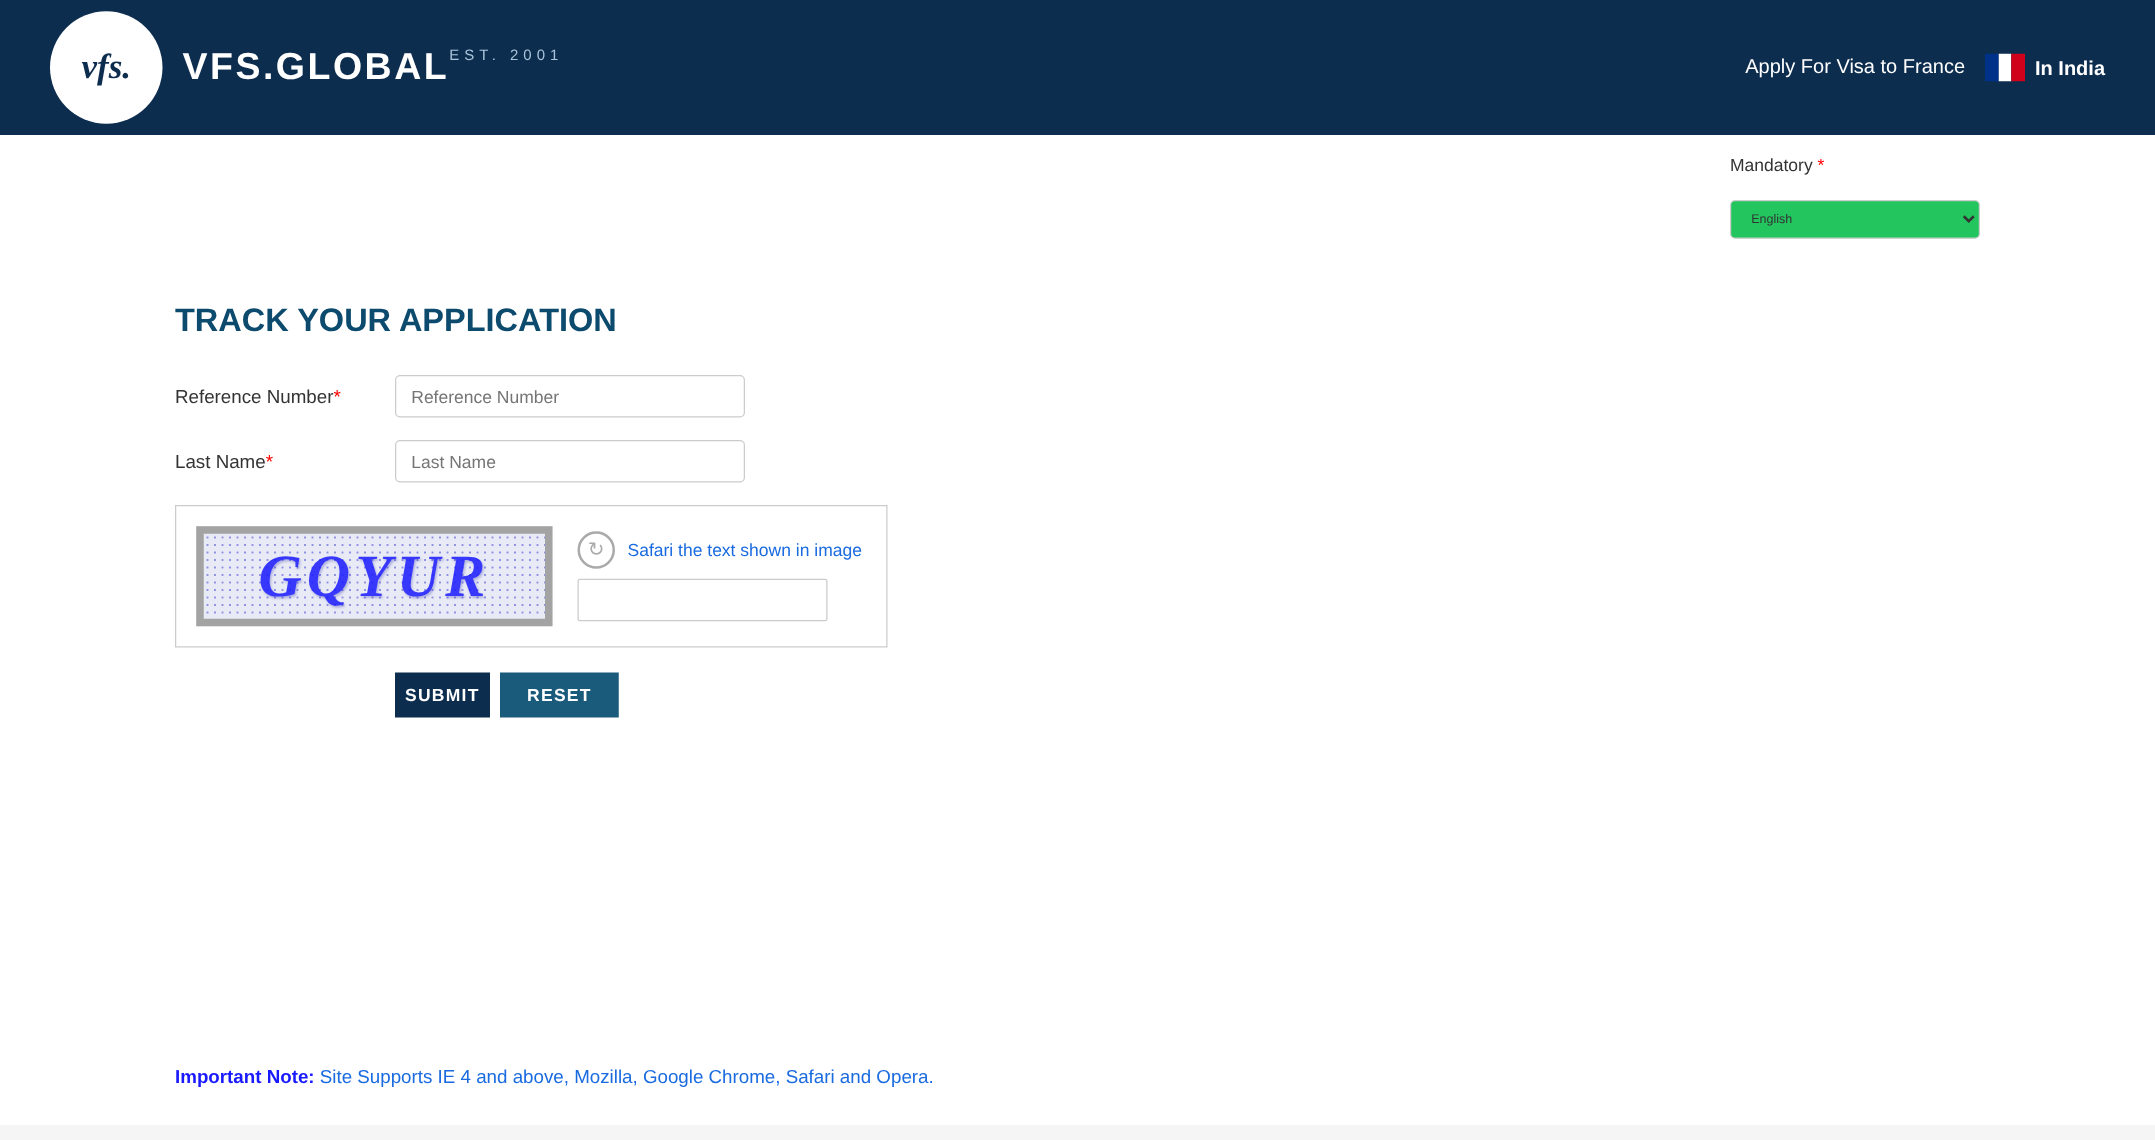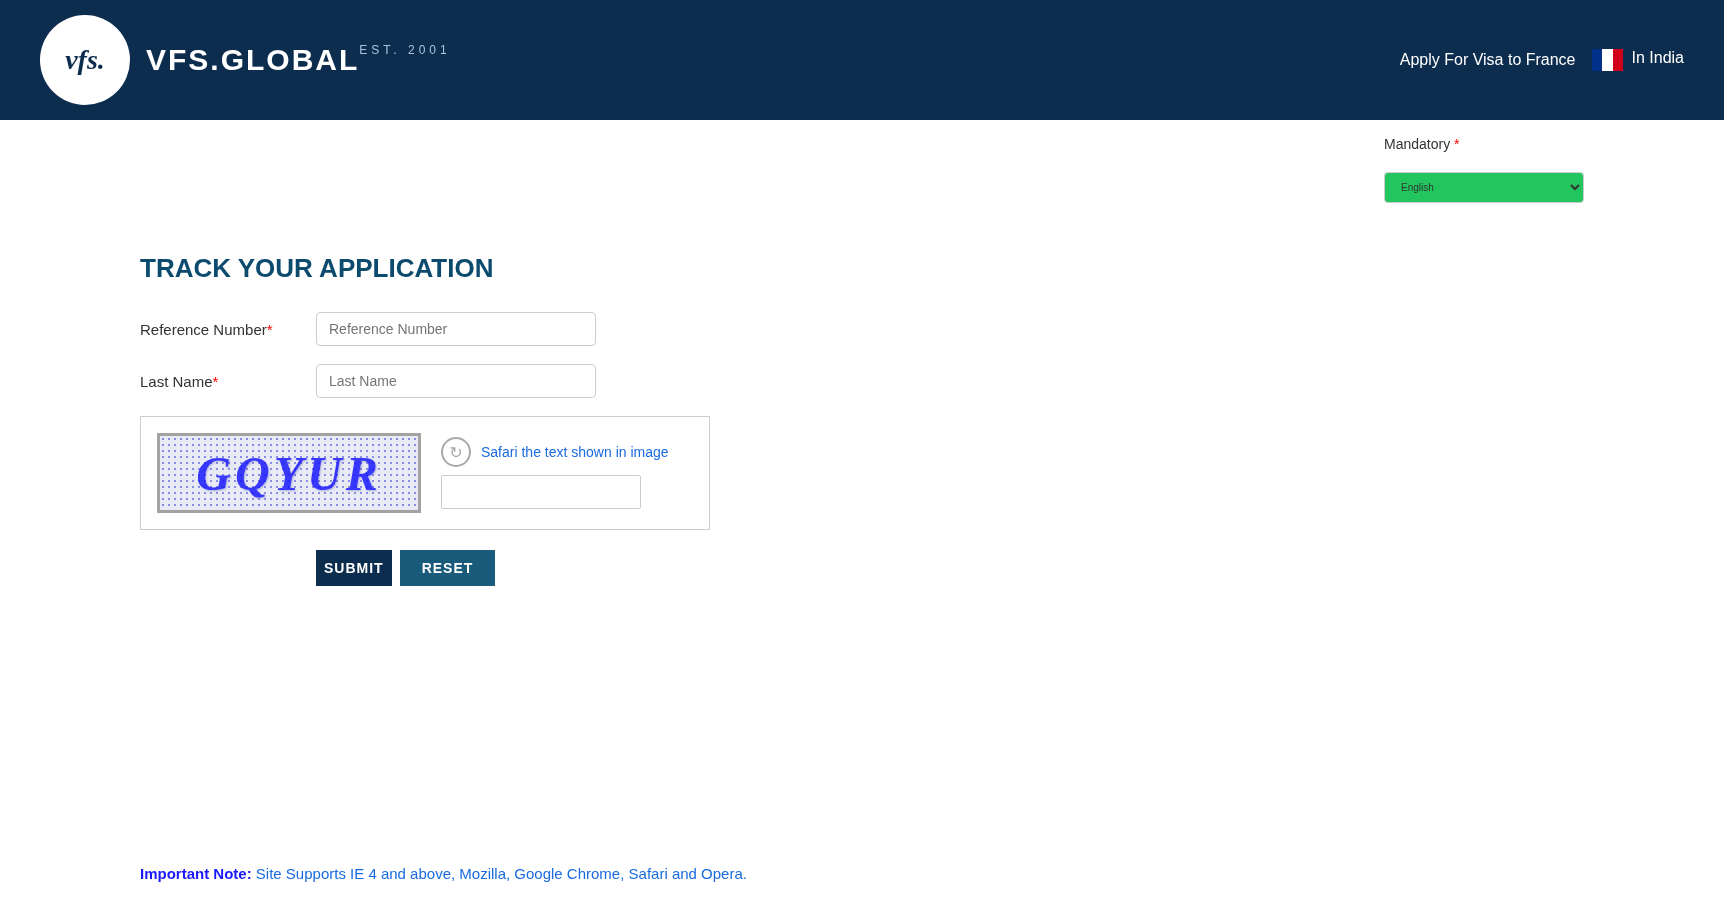--- a/index.html
+++ b/index.html
@@ -1,21 +1,21 @@
 <!DOCTYPE html>
 <html><head>
   <meta charset="utf-8">
   <style>
     * { margin: 0; padding: 0; box-sizing: border-box; }
     body { font-family: Arial, sans-serif; background: #f5f5f5; min-height: 912px; }
 
     
     .header {
       background: #0d2d4f;
-      height: 120px;
+      height: 108px;
       display: flex;
       align-items: center;
       justify-content: space-between;
       padding: 0 40px;
     }
     .logo-area {
       display: flex;
       align-items: center;
       gap: 16px;
     }
@@ -56,22 +56,23 @@
       display: flex;
       align-items: center;
       gap: 16px;
     }
     .apply-text {
       color: white;
       font-size: 16px;
     }
     .flag-container {
       display: flex;
-      align-items: flex-start;
+      align-items: flex-end;
       gap: 8px;
+      font-weight: bold;
     }
     .flag {
       width: 32px;
       height: 22px;
       display: flex;
     }
     .flag-stripe-blue { width: 33%; height: 100%; background: #003189; }
     .flag-stripe-white { width: 34%; height: 100%; background: white; }
     .flag-stripe-red { width: 33%; height: 100%; background: #d0021b; }
     .in-india {
@@ -162,29 +163,29 @@
       display: flex;
       align-items: center;
       padding: 16px;
       gap: 20px;
       margin-left: 0;
       margin-bottom: 20px;
       background: white;
       max-width: 570px;
     }
     .captcha-image {
-      width: 264px;
+      width: 285px;
       height: 80px;
       background: #e8eaf6;
       display: flex;
       align-items: center;
       justify-content: center;
       overflow: hidden;
       position: relative;
-      border: 3px solid #a3a3a3;
+      border: 6px solid #a3a3a3;
     }
     .captcha-text {
       font-size: 48px;
       font-weight: bold;
       font-style: italic;
       font-family: Georgia, serif;
       color: #1a1aff;
       letter-spacing: 4px;
       text-shadow: 1px 1px 2px rgba(0,0,150,0.3);
       position: relative;

